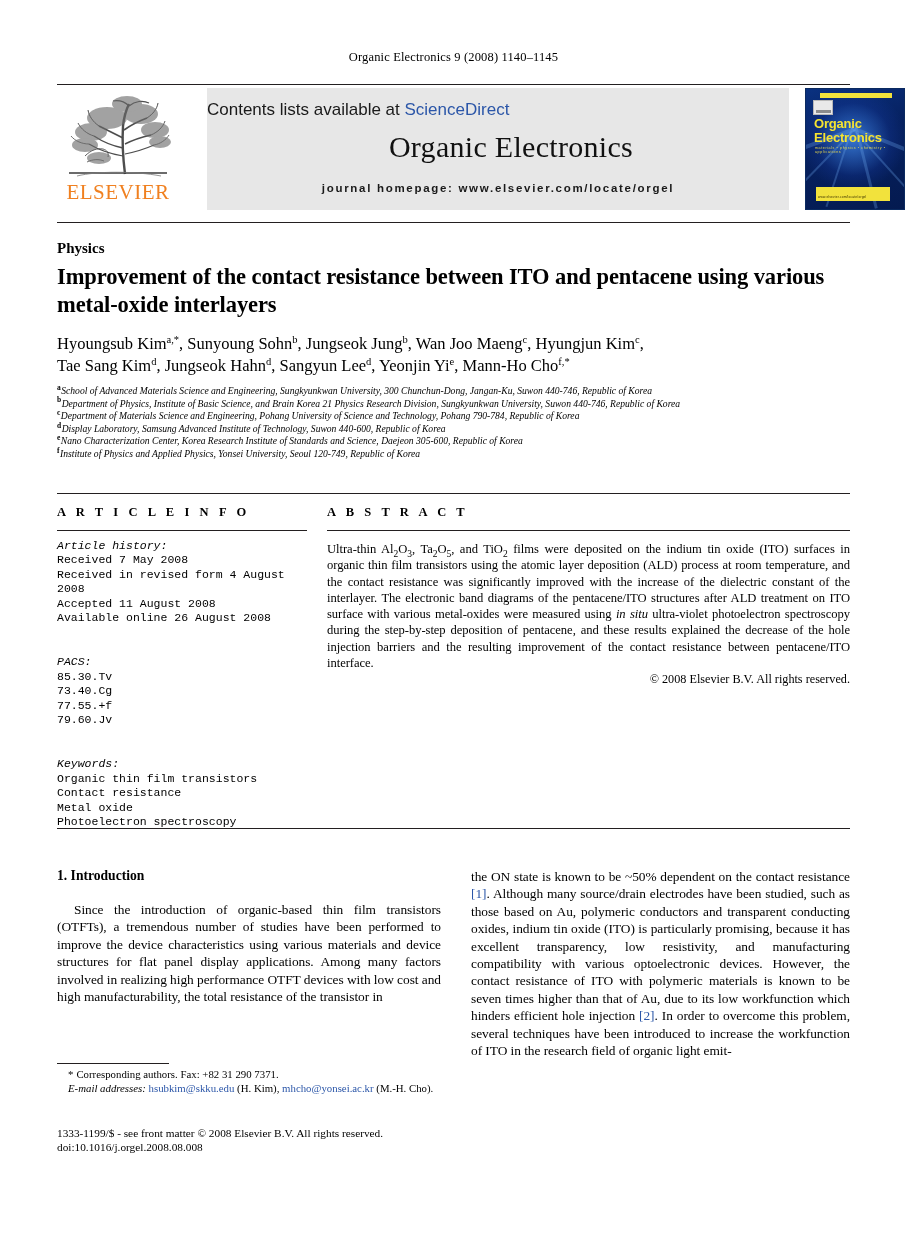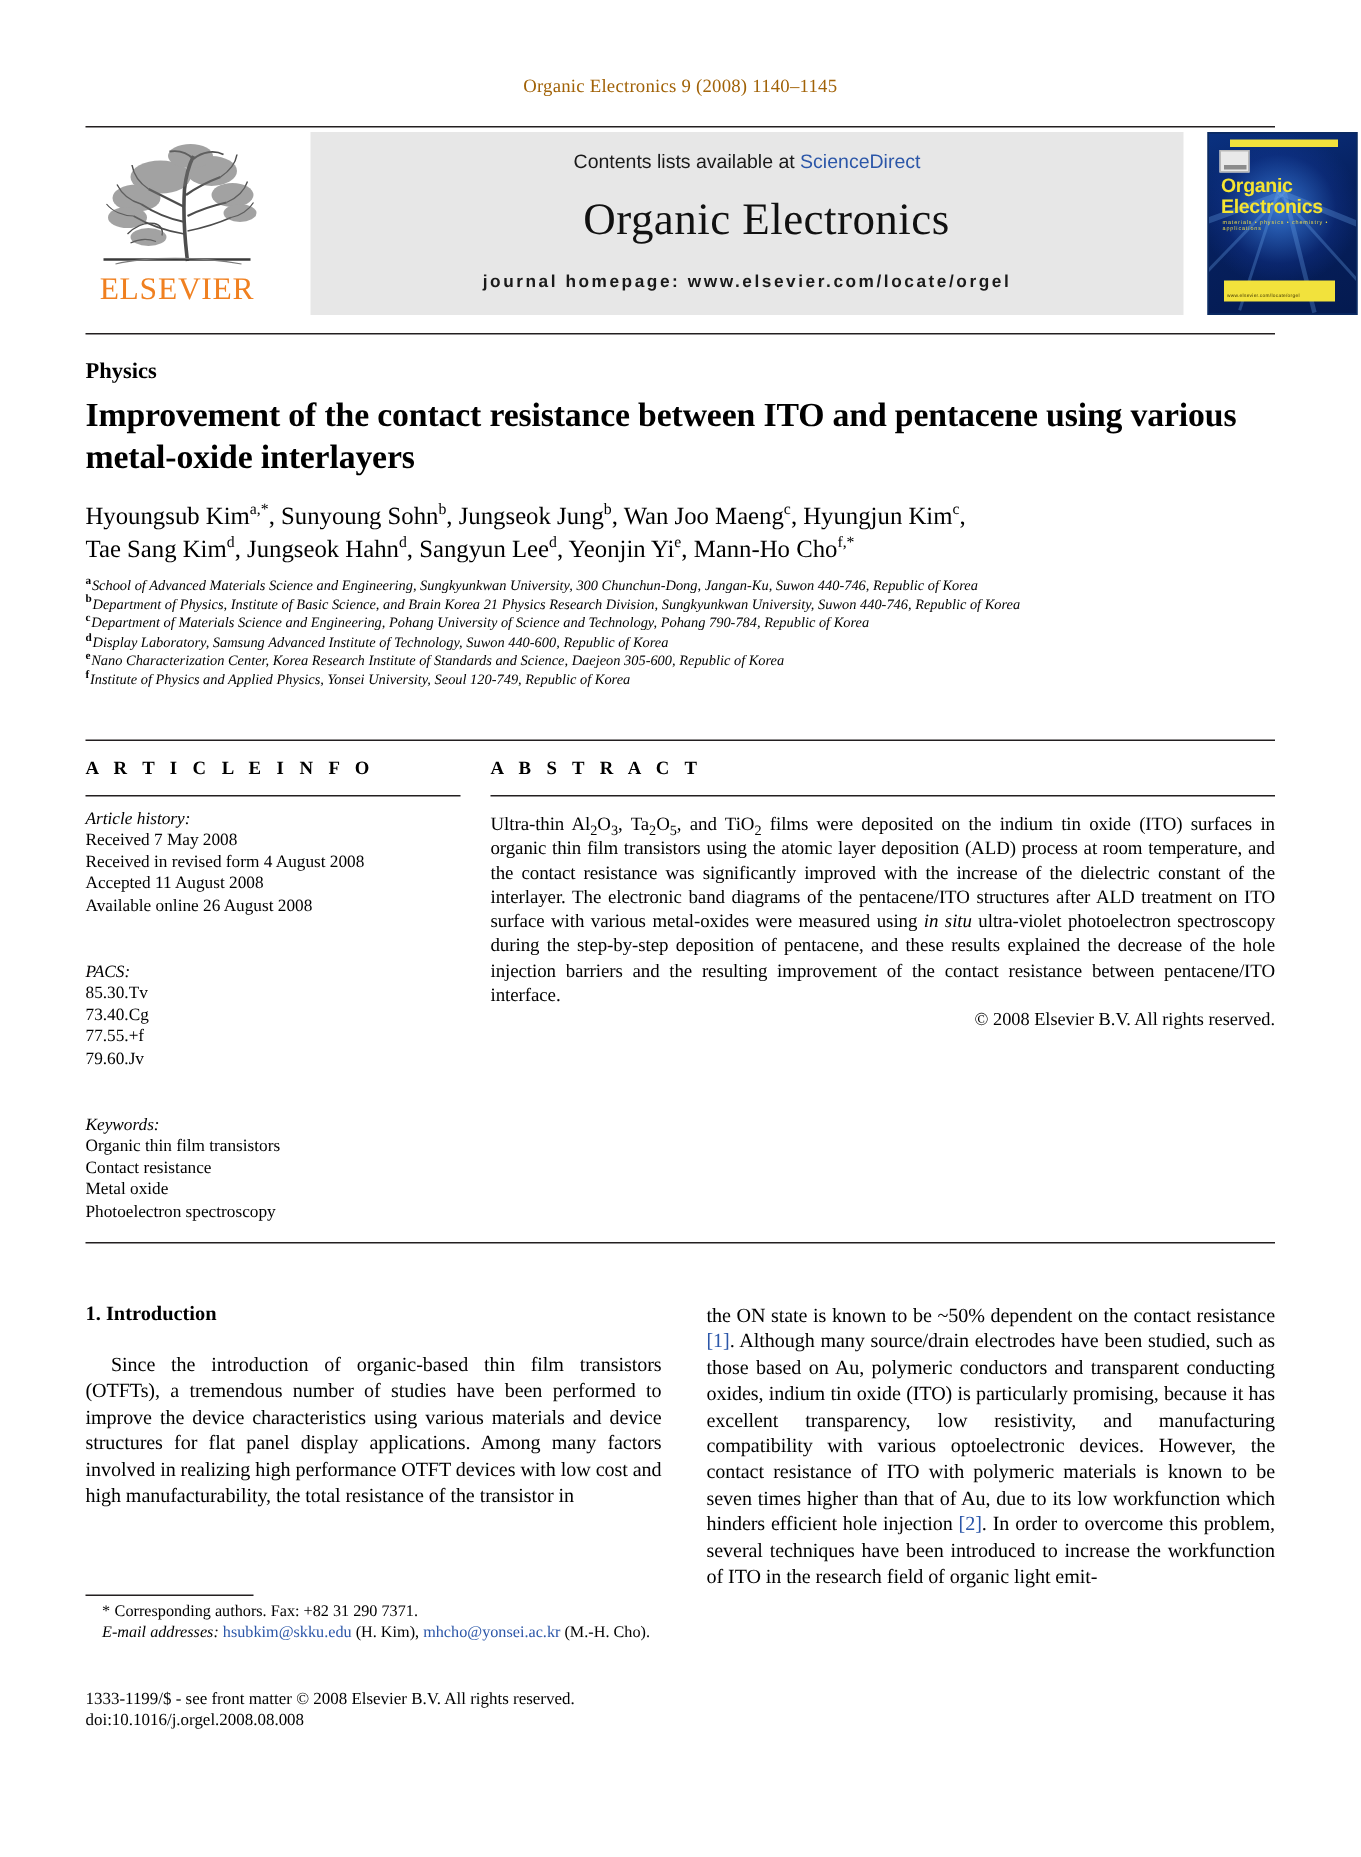--- a/index.html
+++ b/index.html
@@ -23,21 +23,21 @@
   }
 
   
   .running-head {
     position: absolute;
     left: 0; top: 50px;
     width: 907px;
     text-align: center;
     font-size: 12.5px;
     letter-spacing: 0.15px;
-    color: #a16207;
+    color: #000000;
   }
 
   
   .masthead {
     position: absolute;
     left: 57px; top: 84px;
     width: 793px;
     height: 128px;
     border-top: 1.6px solid #231f20;
   }
@@ -73,23 +73,23 @@
     position: absolute;
     left: 150px; top: 0px;
     width: 582px;
     height: 122px;
     background: #e7e7e7;
   }
   .contents-line {
     position: absolute;
     left: 0; top: 12px;
     width: 582px;
-    text-align: center;
+    text-align: left;
     font-family: "Liberation Sans", sans-serif;
-    font-size: 13px;
+    font-size: 17px;
     color: #1a1a1a;
   }
   .sciencedirect {
     color: #2b56a8;
   }
   .journal-title {
     position: absolute;
     left: 13px; top: 42px;
     width: 582px;
     text-align: center;
@@ -272,21 +272,21 @@
     font-family: "Liberation Serif", serif;
     font-weight: bold;
     font-size: 12.5px;
     letter-spacing: 3.6px;
   }
   .thin-rule {
     border-top: 0.9px solid #231f20;
     margin-top: 10px;
   }
   .info-block {
-    font-family: Liberation Serif, serif;
+    font-family: Liberation Mono, monospace;
     font-size: 11.5px;
     line-height: 14.4px;
     margin-top: 8px;
   }
   .info-block .lbl {
     font-style: italic;
   }
   .info-gap { height: 22px; }
   .abstract-text {
     font-family: "Liberation Serif", serif;

